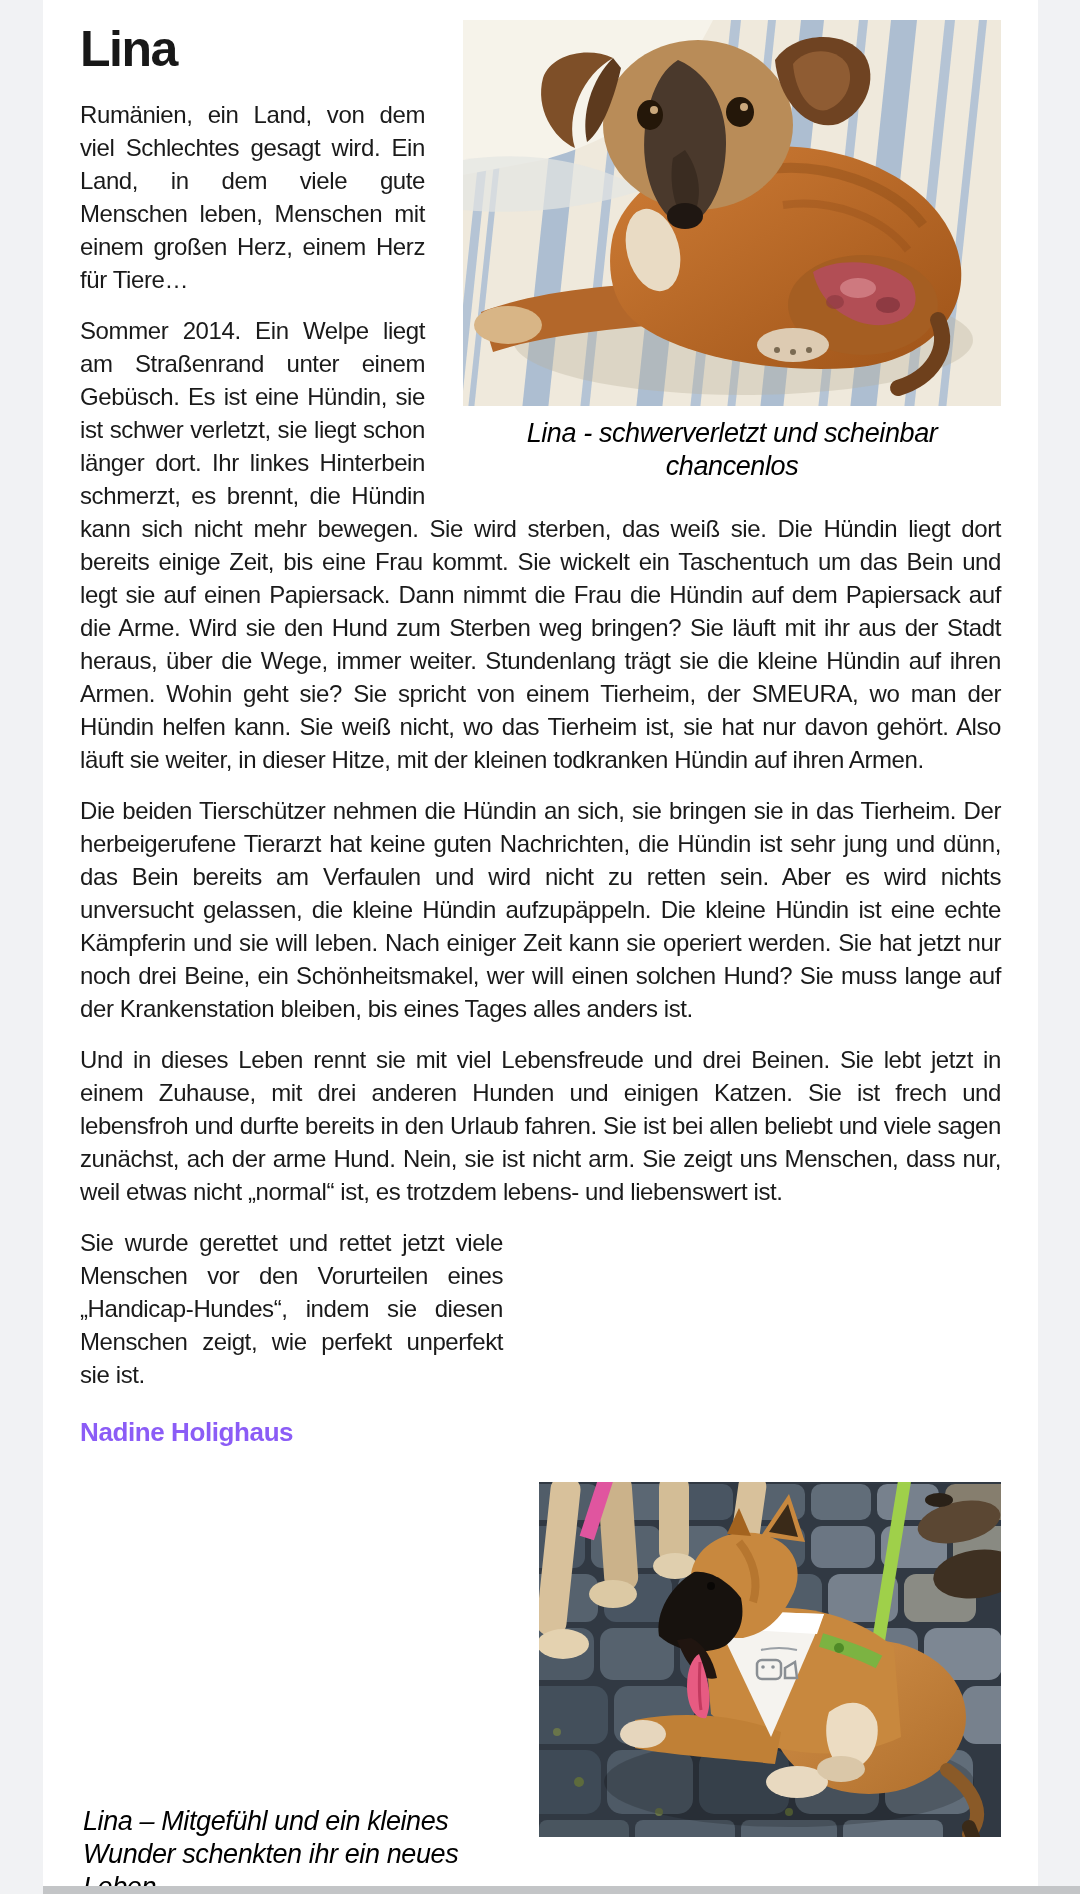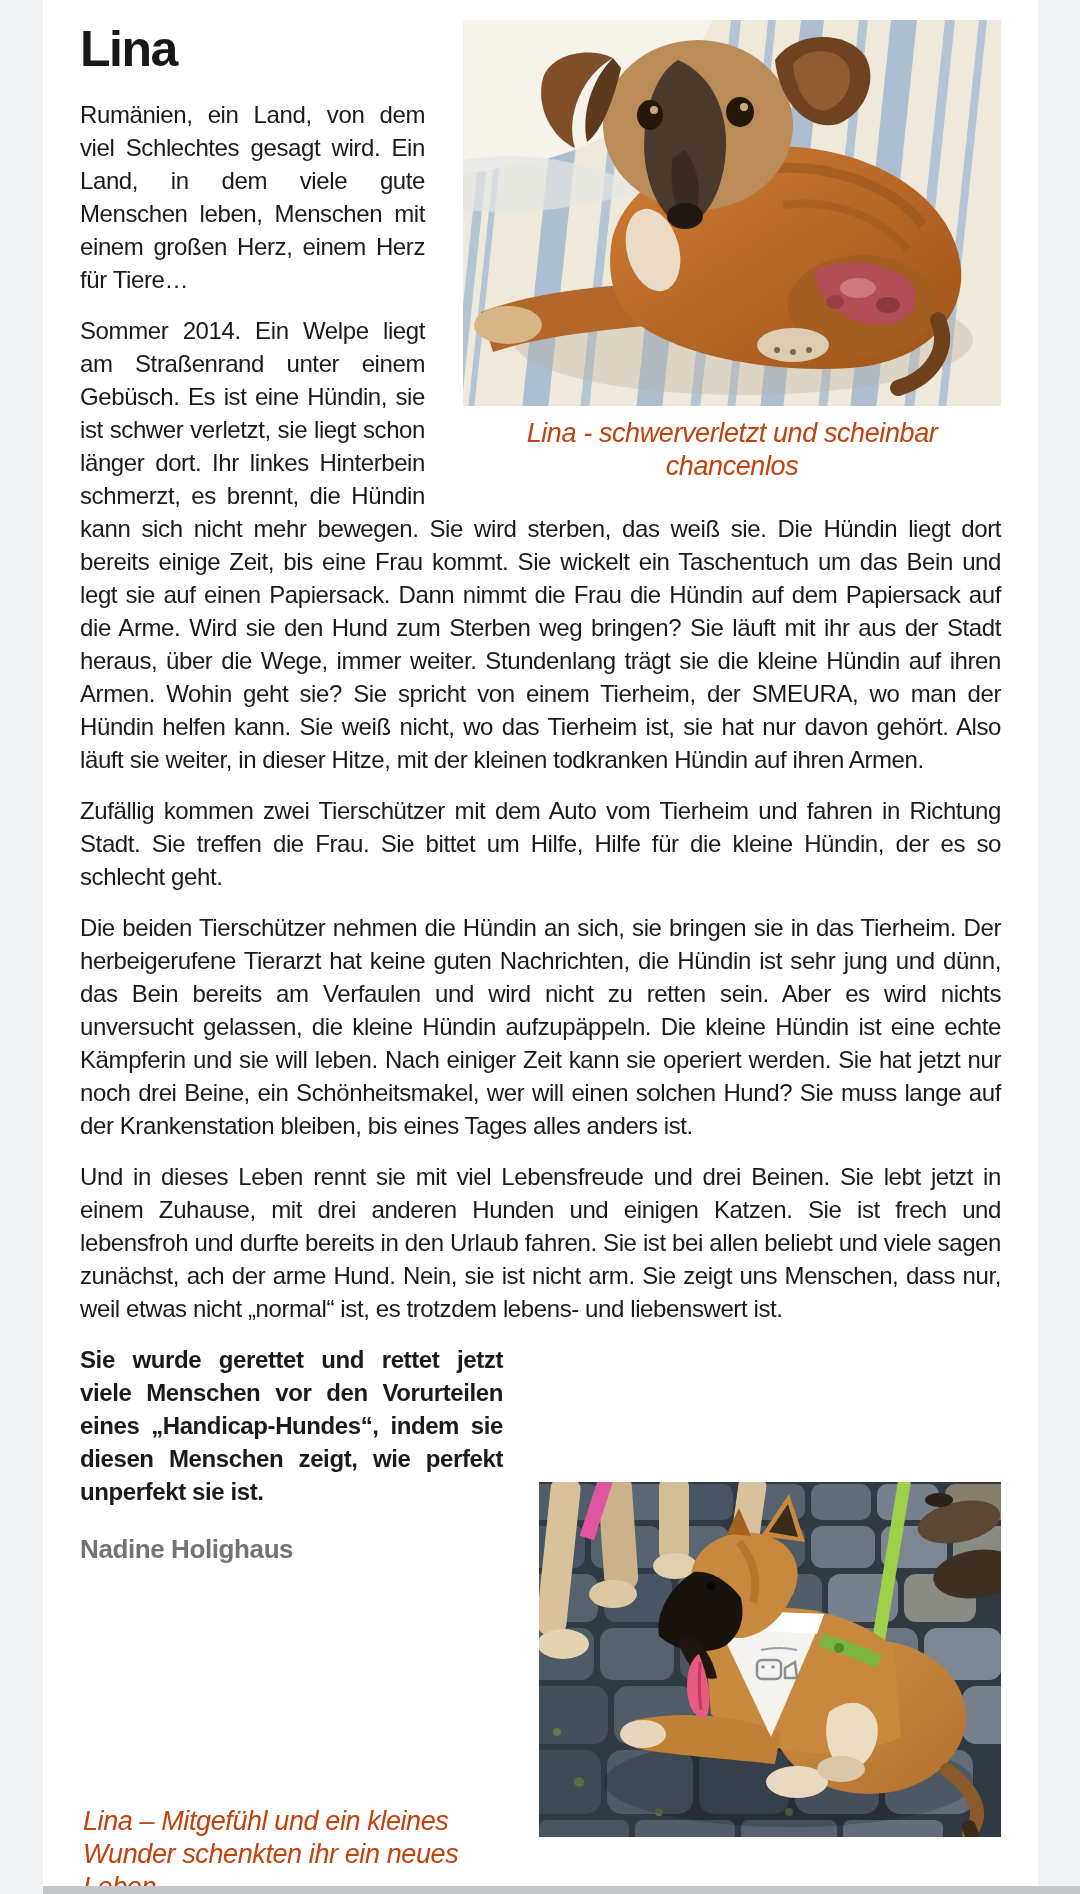--- a/index.html
+++ b/index.html
@@ -45,39 +45,39 @@
     float:right;
     width:538px;
     margin:4px 0 16px 38px;
   }
   .photo{display:block;line-height:0;}
   .photo svg{display:block;}
   .caption{
     font-style:italic;
     font-size:27px;
     letter-spacing:-0.4px;
-    color:#c2410c;
+    color:#000000;
     line-height:33px;
   }
   .fig1 .caption{
     margin-top:11px;
     text-align:center;
   }
   .fig2{
     position:absolute;
     left:496px;
     top:1482px;
     width:462px;
     height:355px;
   }
-  .narrow{width:423px;font-weight:bold;}
+  .narrow{width:423px;}
   p.author{
     font-size:26px;
     font-weight:bold;
-    color:#737373;
+    color:#8b5cf6;
     margin:26px 0 0 0;
     letter-spacing:-0.4px;
   }
   .caption2{
     position:absolute;
     left:40px;
     top:1778px;
     width:445px;
   }
   .bottom-band{
@@ -164,21 +164,20 @@
           <path d="M330,44 C342,28 372,26 384,44 C392,60 384,82 364,90 C346,94 332,70 330,44 Z" fill="#8f5c33"></path>
         </svg>
       </span>
       <figcaption class="caption">Lina - schwerverletzt und scheinbar chancenlos</figcaption>
     </figure>
 
     <h1 class="title">Lina</h1>
 
     <p class="body">Rumänien, ein Land, von dem viel Schlechtes gesagt wird. Ein Land, in dem viele gute Menschen leben, Menschen mit einem großen Herz, einem Herz für Tiere…</p>
     <p class="body">Sommer 2014. Ein Welpe liegt am Straßenrand unter einem Gebüsch. Es ist eine Hündin, sie ist schwer verletzt, sie liegt schon länger dort. Ihr linkes Hinterbein schmerzt, es brennt, die Hündin kann sich nicht mehr bewegen. Sie wird sterben, das weiß sie. Die Hündin liegt dort bereits einige Zeit, bis eine Frau kommt. Sie wickelt ein Taschentuch um das Bein und legt sie auf einen Papiersack. Dann nimmt die Frau die Hündin auf dem Papiersack auf die Arme. Wird sie den Hund zum Sterben weg bringen? Sie läuft mit ihr aus der Stadt heraus, über die Wege, immer weiter. Stundenlang trägt sie die kleine Hündin auf ihren Armen. Wohin geht sie? Sie spricht von einem Tierheim, der SMEURA, wo man der Hündin helfen kann. Sie weiß nicht, wo das Tierheim ist, sie hat nur davon gehört. Also läuft sie weiter, in dieser Hitze, mit der kleinen todkranken Hündin auf ihren Armen.</p>
-    <p class="body">Zufällig kommen zwei Tierschützer mit dem Auto vom Tierheim und fahren in Richtung Stadt. Sie treffen die Frau. Sie bittet um Hilfe, Hilfe für die kleine Hündin, der es so schlecht geht.</p>
     <p class="body">Die beiden Tierschützer nehmen die Hündin an sich, sie bringen sie in das Tierheim. Der herbeigerufene Tierarzt hat keine guten Nachrichten, die Hündin ist sehr jung und dünn, das Bein bereits am Verfaulen und wird nicht zu retten sein. Aber es wird nichts unversucht gelassen, die kleine Hündin aufzupäppeln. Die kleine Hündin ist eine echte Kämpferin und sie will leben. Nach einiger Zeit kann sie operiert werden. Sie hat jetzt nur noch drei Beine, ein Schönheitsmakel, wer will einen solchen Hund? Sie muss lange auf der Krankenstation bleiben, bis eines Tages alles anders ist.</p>
     <p class="body">Und in dieses Leben rennt sie mit viel Lebensfreude und drei Beinen. Sie lebt jetzt in einem Zuhause, mit drei anderen Hunden und einigen Katzen. Sie ist frech und lebensfroh und durfte bereits in den Urlaub fahren. Sie ist bei allen beliebt und viele sagen zunächst, ach der arme Hund. Nein, sie ist nicht arm. Sie zeigt uns Menschen, dass nur, weil etwas nicht „normal“ ist, es trotzdem lebens- und liebenswert ist.</p>
 
     <p class="body narrow">Sie wurde gerettet und rettet jetzt viele Menschen vor den Vorurteilen eines „Handicap-Hundes“, indem sie diesen Menschen zeigt, wie perfekt unperfekt sie ist.</p>
     <p class="author narrow">Nadine Holighaus</p>
 
     <figure class="fig2">
       <span class="photo">
         <svg width="462" height="355" viewBox="0 0 462 355" preserveAspectRatio="none">
           <defs>

